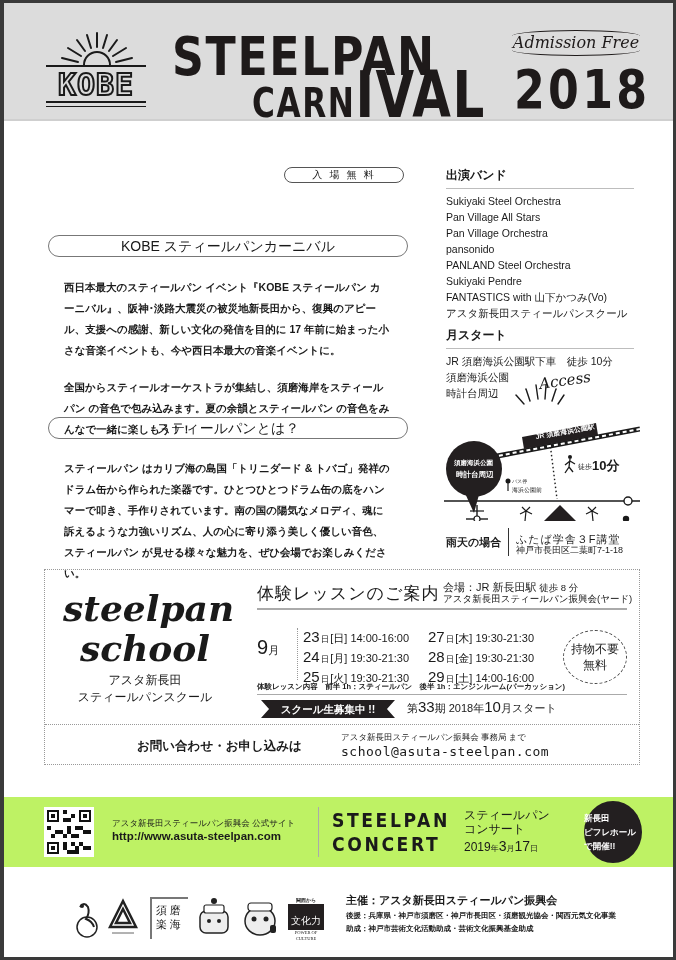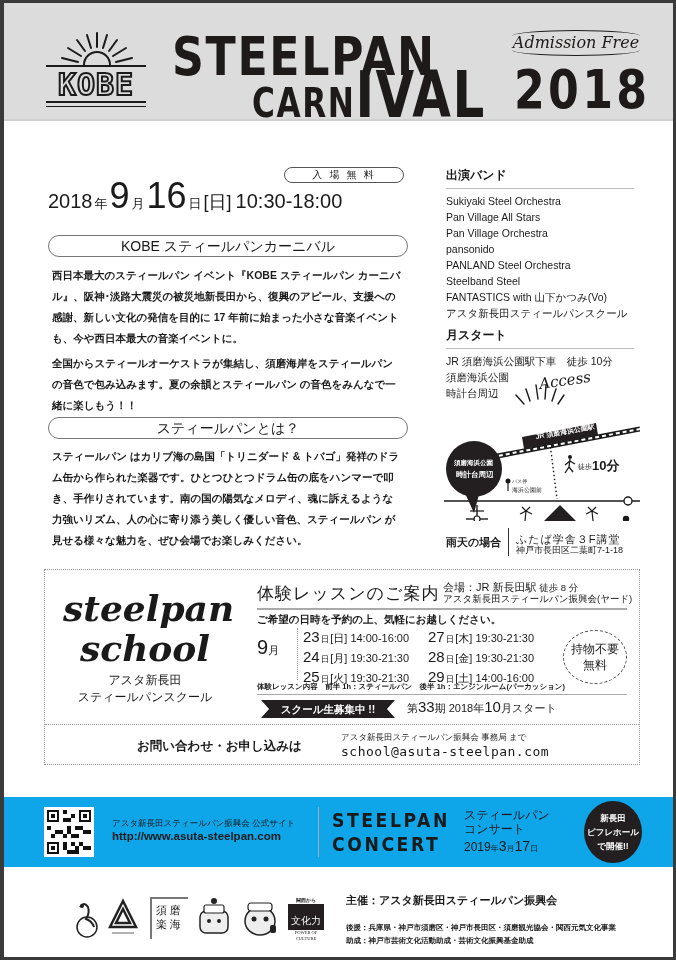--- a/index.html
+++ b/index.html
@@ -32,21 +32,21 @@
   .d-time { font-size: 20px; margin-left: 4px; }
   .free-pill { position: absolute; left: 280px; top: 164px; width: 120px; height: 16px; border: 1px solid #555; border-radius: 8px; text-align: center; font-size: 10px; line-height: 14px; letter-spacing: 2px; }
 
   .section-pill { position: absolute; left: 44px; width: 360px; height: 22px; border: 1px solid #777; border-radius: 11px; text-align: center; font-family: "Liberation Sans", sans-serif; font-size: 14px; line-height: 20px; color: #1a1a1a; }
   .pill-kobe { top: 232px; }
   .pill-what { top: 414px; }
 
   .para { position: absolute; left: 44px; width: 358px; font-family: "Liberation Sans", sans-serif; font-size: 10.5px; font-weight: bold; line-height: 21px; color: #1a1a1a; }
   .para-1 { top: 258px; }
   .para-2 { top: 439px; }
-  .para p { margin: 4px; }
+  .para p { margin: 16px; }
 
   
   .rcol { position: absolute; left: 442px; top: 164px; width: 196px; }
   .rhead { font-family: "Liberation Sans", sans-serif; font-size: 12px; font-weight: bold; padding-bottom: 4px; border-bottom: 1.5px solid #bdbdbd; margin-bottom: 4px; width: 188px; }
   .band-list { list-style: none; font-family: "Liberation Sans", sans-serif; font-size: 10.5px; line-height: 16px; margin-bottom: 6px; }
   .access-text { font-family: "Liberation Sans", sans-serif; font-size: 10.5px; line-height: 16px; }
   .map { position: absolute; left: 440px; top: 368px; width: 196px; height: 150px; }
   .rain { position: absolute; left: 442px; top: 525px; width: 200px; height: 30px; }
   .rain-label { position: absolute; left: 0; top: 7px; font-family: "Liberation Sans", sans-serif; font-size: 11px; font-weight: bold; }
   .rain-sep { position: absolute; left: 62px; top: 0; width: 1px; height: 28px; background: #333; }
@@ -70,41 +70,41 @@
   .sched .slot { white-space: nowrap; font-size: 11px; }
   .sched .day { font-size: 15px; }
   .sched .sm { font-size: 8.5px; margin: 0 1px; }
   .free-badge { position: absolute; left: 518px; top: 60px; width: 64px; height: 54px; border: 1.5px dashed #444; border-radius: 50%; text-align: center; font-family: "Liberation Sans", sans-serif; font-size: 12px; line-height: 16px; padding-top: 10px; }
   .lesson-content { position: absolute; left: 212px; top: 112px; font-family: "Liberation Sans", sans-serif; font-size: 7.5px; font-weight: bold; }
   .lesson-rule2 { position: absolute; left: 212px; top: 124px; width: 370px; height: 1px; background: #aaa; }
   .recruit { position: absolute; left: 216px; top: 130px; width: 134px; height: 18px; background: #231f20; color: #fff; font-family: "Liberation Sans", sans-serif; font-size: 10.5px; font-weight: bold; text-align: center; line-height: 18px; clip-path: polygon(0 0, 100% 0, 94% 50%, 100% 100%, 0 100%, 6% 50%); }
   .term { position: absolute; left: 362px; top: 128px; font-family: "Liberation Sans", sans-serif; font-size: 11px; white-space: nowrap; }
   .term .num { font-size: 15px; }
   .contact-label { position: absolute; left: 92px; top: 168px; font-family: "Liberation Sans", sans-serif; font-size: 12.5px; font-weight: bold; }
-  .contact-org { position: absolute; left: 296px; top: 162px; font-family: Liberation Sans, sans-serif; font-size: 8.5px; }
+  .contact-org { position: absolute; left: 296px; top: 162px; font-family: Liberation Serif, serif; font-size: 8.5px; }
   .contact-email { position: absolute; left: 296px; top: 174px; font-family: "DejaVu Sans Mono", monospace; font-size: 13px; letter-spacing: 0.5px; }
 
   
-  .footer-band { position: absolute; left: 0; top: 794px; width: 669px; height: 70px; background: #0ea5e9; }
+  .footer-band { position: absolute; left: 0; top: 794px; width: 669px; height: 70px; background: #bef264; }
   .qr { position: absolute; left: 40px; top: 10px; width: 50px; height: 50px; background: #fff; padding: 3px; }
   .site-org { position: absolute; left: 108px; top: 21px; font-family: "Liberation Sans", sans-serif; font-size: 8.5px; }
   .site-url { position: absolute; left: 108px; top: 33px; font-family: "Liberation Sans", sans-serif; font-size: 11.5px; font-weight: bold; }
   .footer-sep { position: absolute; left: 314px; top: 10px; width: 1px; height: 50px; background: #aaa; }
   .concert-title { position: absolute; left: 328px; top: 11px; font-family: "DejaVu Sans", sans-serif; font-weight: bold; font-size: 20px; line-height: 24px; letter-spacing: 3px; transform: scaleX(0.86); transform-origin: left top; }
   .concert-jp { position: absolute; left: 460px; top: 11px; font-family: "Liberation Sans", sans-serif; font-size: 12px; line-height: 14px; }
   .concert-date { position: absolute; left: 460px; top: 41px; font-family: "Liberation Sans", sans-serif; font-size: 12px; white-space: nowrap; }
   .concert-date .sm { font-size: 8px; }
   .concert-date .big { font-size: 14px; }
-  .venue-circle { position: absolute; left: 580px; top: 4px; width: 58px; height: 62px; border-radius: 50%; background: #231f20; color: #fff; text-align: center; font-family: "Liberation Sans", sans-serif; font-size: 8.5px; font-weight: bold; line-height: 14px; padding-top: 10px; }
+  .venue-circle { position: absolute; left: 580px; top: 4px; width: 58px; height: 62px; border-radius: 50%; background: #231f20; color: #fff; font-family: "Liberation Sans", sans-serif; font-size: 8.5px; font-weight: bold; line-height: 14px; padding-top: 10px; }
 
   
   .sponsor-logos { position: absolute; left: 66px; top: 890px; width: 260px; height: 52px; }
   .sp { position: absolute; top: 4px; height: 42px; }
   .organizer { position: absolute; left: 342px; top: 890px; font-family: "Liberation Sans", sans-serif; }
-  .organizer .main { font-size: 11px; font-weight: bold; margin-bottom: 13px; }
+  .organizer .main { font-size: 11px; font-weight: bold; margin-bottom: 1px; }
   .organizer .sub { font-size: 7.5px; font-weight: bold; line-height: 13px; }
 </style>
 </head>
 <body>
 
 <div class="page">
 
   <div class="header">
     <div class="logo">
       <svg width="82" height="34" viewBox="0 0 82 34">
@@ -126,44 +126,41 @@
       <div class="rule2"></div>
       <div class="rule3"></div>
     </div>
     <div class="title-steelpan">STEELPAN</div>
     <div class="title-carnival"><span>CARN</span><span class="big">IVAL</span></div>
     <div class="admission">Admission Free</div>
     <div class="year">2018</div>
   </div>
 
   <div class="free-pill">入 場 無 料</div>
-  <div class="date-line">
-    <span class="d-year">2018</span><span class="d-unit">年</span><span class="d-big">9</span><span class="d-unit">月</span><span class="d-big">16</span><span class="d-unit">日</span><span class="d-bracket">[日]</span><span class="d-time">10:30-18:00</span>
-  </div>
 
   <div class="section-pill pill-kobe">KOBE スティールパンカーニバル</div>
   <div class="para para-1">
     <p>西日本最大のスティールパン イベント『KOBE スティールパン カーニバル』、阪神･淡路大震災の被災地新長田から、復興のアピール、支援への感謝、新しい文化の発信を目的に 17 年前に始まった小さな音楽イベントも、今や西日本最大の音楽イベントに。</p>
     <p>全国からスティールオーケストラが集結し、須磨海岸をスティールパン の音色で包み込みます。夏の余韻とスティールパン の音色をみんなで一緒に楽しもう！！</p>
   </div>
 
   <div class="section-pill pill-what">スティールパンとは？</div>
   <div class="para para-2">
     <p>スティールパン はカリブ海の島国「トリニダード &amp; トバゴ」発祥のドラム缶から作られた楽器です。ひとつひとつドラム缶の底をハンマーで叩き、手作りされています。南の国の陽気なメロディ、魂に訴えるような力強いリズム、人の心に寄り添う美しく優しい音色、スティールパン が見せる様々な魅力を、ぜひ会場でお楽しみください。</p>
   </div>
 
   <div class="rcol">
     <div class="rhead">出演バンド</div>
     <ul class="band-list">
       <li>Sukiyaki Steel Orchestra</li>
       <li>Pan Village All Stars</li>
       <li>Pan Village Orchestra</li>
       <li>pansonido</li>
       <li>PANLAND Steel Orchestra</li>
-      <li>Steelband Steel</li>
+      <li>Sukiyaki Pendre</li>
       <li>FANTASTICS with 山下かつみ(Vo)</li>
       <li>アスタ新長田スティールパンスクール</li>
     </ul>
     <div class="rhead">月スタート</div>
     <div class="access-text">
       <div>JR 須磨海浜公園駅下車　徒歩 10分</div>
       <div>須磨海浜公園</div>
       <div>時計台周辺</div>
     </div>
   </div>
@@ -242,21 +239,20 @@
       <div>アスタ新長田</div>
       <div>スティールパンスクール</div>
     </div>
 
     <div class="lesson-title">体験レッスンのご案内</div>
     <div class="lesson-venue">
       <div><span class="big">会場：JR 新長田駅</span> <span>徒歩 8 分</span></div>
       <div>アスタ新長田スティールパン振興会(ヤード)</div>
     </div>
     <div class="lesson-rule"></div>
-    <div class="lesson-intro">ご希望の日時を予約の上、気軽にお越しください。</div>
     <div class="month"><span>9</span><small>月</small></div>
     <div class="sched-sep"></div>
     <div class="sched">
       <div class="slot"><span class="day">23</span><span class="sm">日</span><span>[日]</span> <span>14:00-16:00</span></div>
       <div class="slot"><span class="day">27</span><span class="sm">日</span><span>[木]</span> <span>19:30-21:30</span></div>
       <div class="slot"><span class="day">24</span><span class="sm">日</span><span>[月]</span> <span>19:30-21:30</span></div>
       <div class="slot"><span class="day">28</span><span class="sm">日</span><span>[金]</span> <span>19:30-21:30</span></div>
       <div class="slot"><span class="day">25</span><span class="sm">日</span><span>[火]</span> <span>19:30-21:30</span></div>
       <div class="slot"><span class="day">29</span><span class="sm">日</span><span>[土]</span> <span>14:00-16:00</span></div>
     </div>

